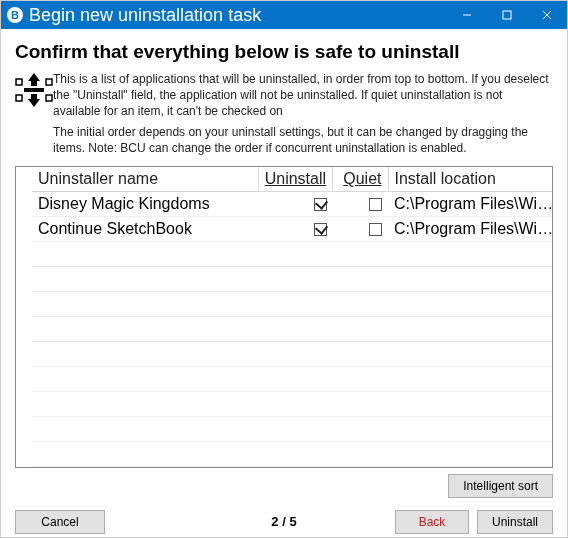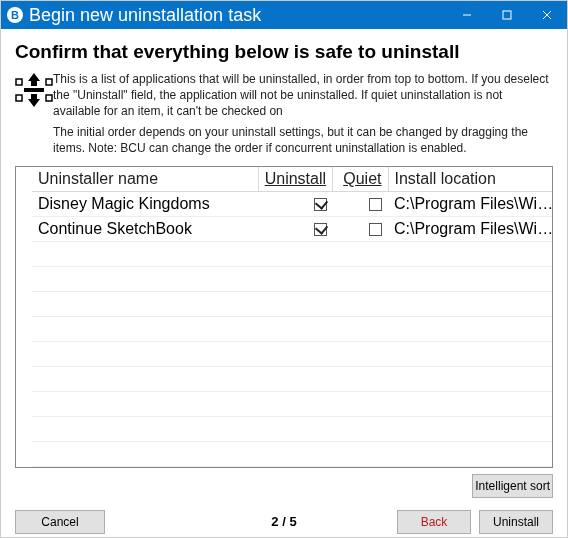--- a/index.html
+++ b/index.html
@@ -121,21 +121,21 @@
     justify-content: flex-end;
     margin-top: 6px;
   }
   .btn {
     min-width: 74px;
     height: 24px;
     border: 1px solid #adadad;
     background: #e1e1e1;
     font-family: inherit;
     font-size: 12px;
-    padding: 0 2px;
+    padding: 0 14px;
     cursor: pointer;
   }
   .btn[disabled] {
     color: #b91c1c;
     cursor: default;
   }
   .footer {
     display: flex;
     align-items: center;
     padding: 12px 14px 14px 14px;

